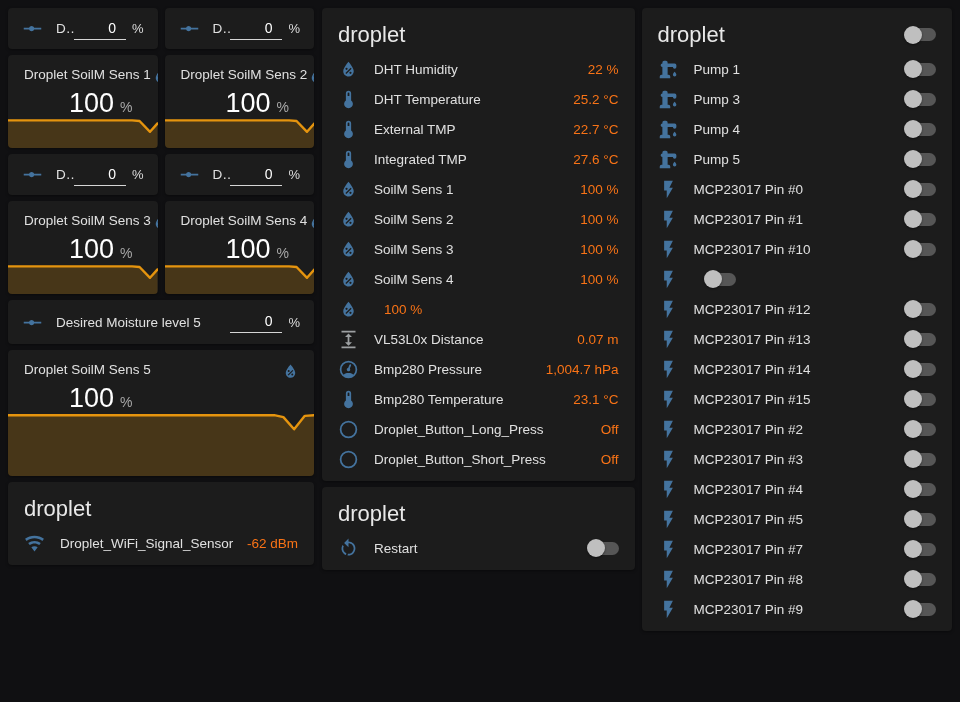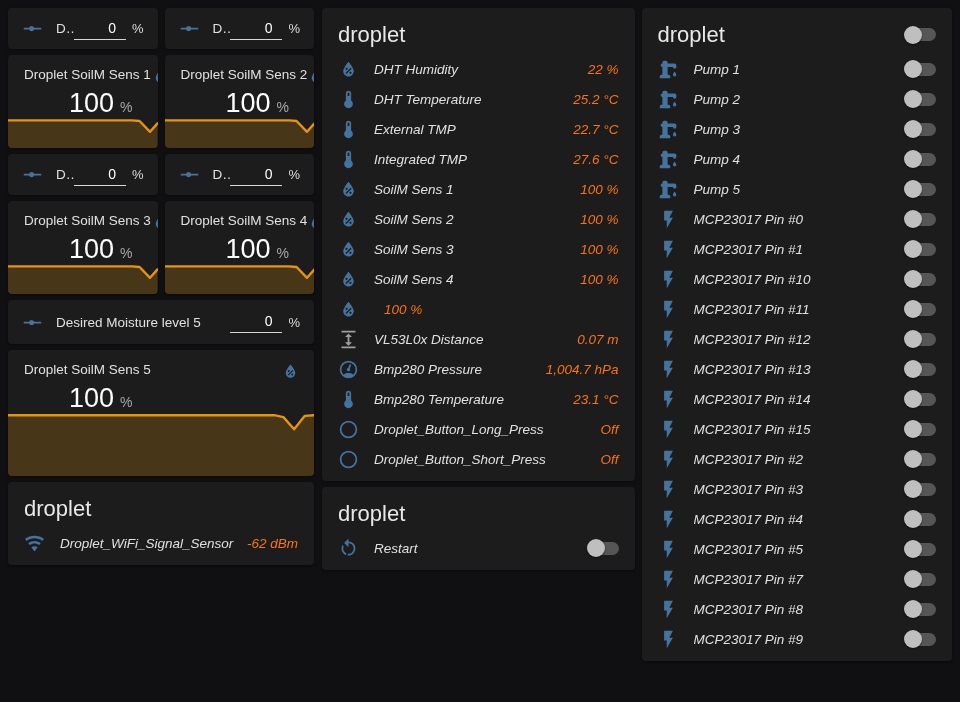--- a/index.html
+++ b/index.html
@@ -30,21 +30,21 @@
     font-size:22px; font-weight:400; color:#e8e8e8;
     padding:13px 16px 6px; line-height:27px; white-space:nowrap;
   }
   .card-header-row {
     display:flex; align-items:center; justify-content:space-between;
     padding:13px 16px 6px;
   }
   .card-header-row .htitle { font-size:22px; font-weight:400; color:#e8e8e8; line-height:27px; }
   .rows { padding-bottom:7px; }
   .erow {
-    display:flex; align-items:center; height:30px; padding:0 16px;font-style:italic;
+    display:flex; align-items:center; height:30px; padding:0 16px;
   }
   .eicon { width:21px; height:21px; flex:none; margin-right:15px; }
   .eicon svg { width:100%; height:100%; display:block; }
   .elabel {
     flex:1 1 auto; font-size:13.5px; color:#e0e0e0;
     white-space:nowrap; overflow:hidden; text-overflow:ellipsis;
   }
   .evalue { font-size:13.5px; color:#f97316; white-space:nowrap; margin-left:10px; }
 
   
@@ -449,62 +449,51 @@
               <svg viewBox="0 0 24 24" style="width:100%;height:100%;display:block">
                 <path fill="#44739e" d="M19,14.5C19,14.5 21,16.67 21,18A2,2 0 0,1 19,20A2,2 0 0,1 17,18C17,16.67 19,14.5 19,14.5M5,18V9A2,2 0 0,1 3,7A2,2 0 0,1 5,5V4A2,2 0 0,1 7,2H9A2,2 0 0,1 11,4V5H19A2,2 0 0,1 21,7V9A2,2 0 0,1 19,11A2,2 0 0,1 17,9H11V18H12A2,2 0 0,1 14,20V22H2V20A2,2 0 0,1 4,18H5Z"></path>
               </svg>
             </span>
             <span class="elabel">Pump 1</span>
             <span class="toggle">
               <span class="knob"></span>
             </span>
           </div>
 
+
           <div class="erow">
             <span class="eicon">
               <svg viewBox="0 0 24 24" style="width:100%;height:100%;display:block">
                 <path fill="#44739e" d="M19,14.5C19,14.5 21,16.67 21,18A2,2 0 0,1 19,20A2,2 0 0,1 17,18C17,16.67 19,14.5 19,14.5M5,18V9A2,2 0 0,1 3,7A2,2 0 0,1 5,5V4A2,2 0 0,1 7,2H9A2,2 0 0,1 11,4V5H19A2,2 0 0,1 21,7V9A2,2 0 0,1 19,11A2,2 0 0,1 17,9H11V18H12A2,2 0 0,1 14,20V22H2V20A2,2 0 0,1 4,18H5Z"></path>
               </svg>
             </span>
-            <span class="elabel">Pump 2</span>
+            <span class="elabel">Pump 3</span>
             <span class="toggle">
               <span class="knob"></span>
             </span>
           </div>
 
           <div class="erow">
             <span class="eicon">
               <svg viewBox="0 0 24 24" style="width:100%;height:100%;display:block">
                 <path fill="#44739e" d="M19,14.5C19,14.5 21,16.67 21,18A2,2 0 0,1 19,20A2,2 0 0,1 17,18C17,16.67 19,14.5 19,14.5M5,18V9A2,2 0 0,1 3,7A2,2 0 0,1 5,5V4A2,2 0 0,1 7,2H9A2,2 0 0,1 11,4V5H19A2,2 0 0,1 21,7V9A2,2 0 0,1 19,11A2,2 0 0,1 17,9H11V18H12A2,2 0 0,1 14,20V22H2V20A2,2 0 0,1 4,18H5Z"></path>
               </svg>
             </span>
-            <span class="elabel">Pump 3</span>
+            <span class="elabel">Pump 4</span>
             <span class="toggle">
               <span class="knob"></span>
             </span>
           </div>
 
           <div class="erow">
             <span class="eicon">
               <svg viewBox="0 0 24 24" style="width:100%;height:100%;display:block">
                 <path fill="#44739e" d="M19,14.5C19,14.5 21,16.67 21,18A2,2 0 0,1 19,20A2,2 0 0,1 17,18C17,16.67 19,14.5 19,14.5M5,18V9A2,2 0 0,1 3,7A2,2 0 0,1 5,5V4A2,2 0 0,1 7,2H9A2,2 0 0,1 11,4V5H19A2,2 0 0,1 21,7V9A2,2 0 0,1 19,11A2,2 0 0,1 17,9H11V18H12A2,2 0 0,1 14,20V22H2V20A2,2 0 0,1 4,18H5Z"></path>
               </svg>
             </span>
-            <span class="elabel">Pump 4</span>
-            <span class="toggle">
-              <span class="knob"></span>
-            </span>
-          </div>
-
-          <div class="erow">
-            <span class="eicon">
-              <svg viewBox="0 0 24 24" style="width:100%;height:100%;display:block">
-                <path fill="#44739e" d="M19,14.5C19,14.5 21,16.67 21,18A2,2 0 0,1 19,20A2,2 0 0,1 17,18C17,16.67 19,14.5 19,14.5M5,18V9A2,2 0 0,1 3,7A2,2 0 0,1 5,5V4A2,2 0 0,1 7,2H9A2,2 0 0,1 11,4V5H19A2,2 0 0,1 21,7V9A2,2 0 0,1 19,11A2,2 0 0,1 17,9H11V18H12A2,2 0 0,1 14,20V22H2V20A2,2 0 0,1 4,18H5Z"></path>
-              </svg>
-            </span>
             <span class="elabel">Pump 5</span>
             <span class="toggle">
               <span class="knob"></span>
             </span>
           </div>
 
           <div class="erow">
             <span class="eicon">
               <svg viewBox="0 0 24 24" style="width:100%;height:100%;display:block">
                 <path fill="#44739e" d="M7,2V13H10V22L17,10H13L17,2H7Z"></path>
@@ -539,21 +528,20 @@
               <span class="knob"></span>
             </span>
           </div>
 
           <div class="erow">
             <span class="eicon">
               <svg viewBox="0 0 24 24" style="width:100%;height:100%;display:block">
                 <path fill="#44739e" d="M7,2V13H10V22L17,10H13L17,2H7Z"></path>
               </svg>
             </span>
-            <span class="elabel">MCP23017 Pin #11</span>
             <span class="toggle">
               <span class="knob"></span>
             </span>
           </div>
 
           <div class="erow">
             <span class="eicon">
               <svg viewBox="0 0 24 24" style="width:100%;height:100%;display:block">
                 <path fill="#44739e" d="M7,2V13H10V22L17,10H13L17,2H7Z"></path>
               </svg>

